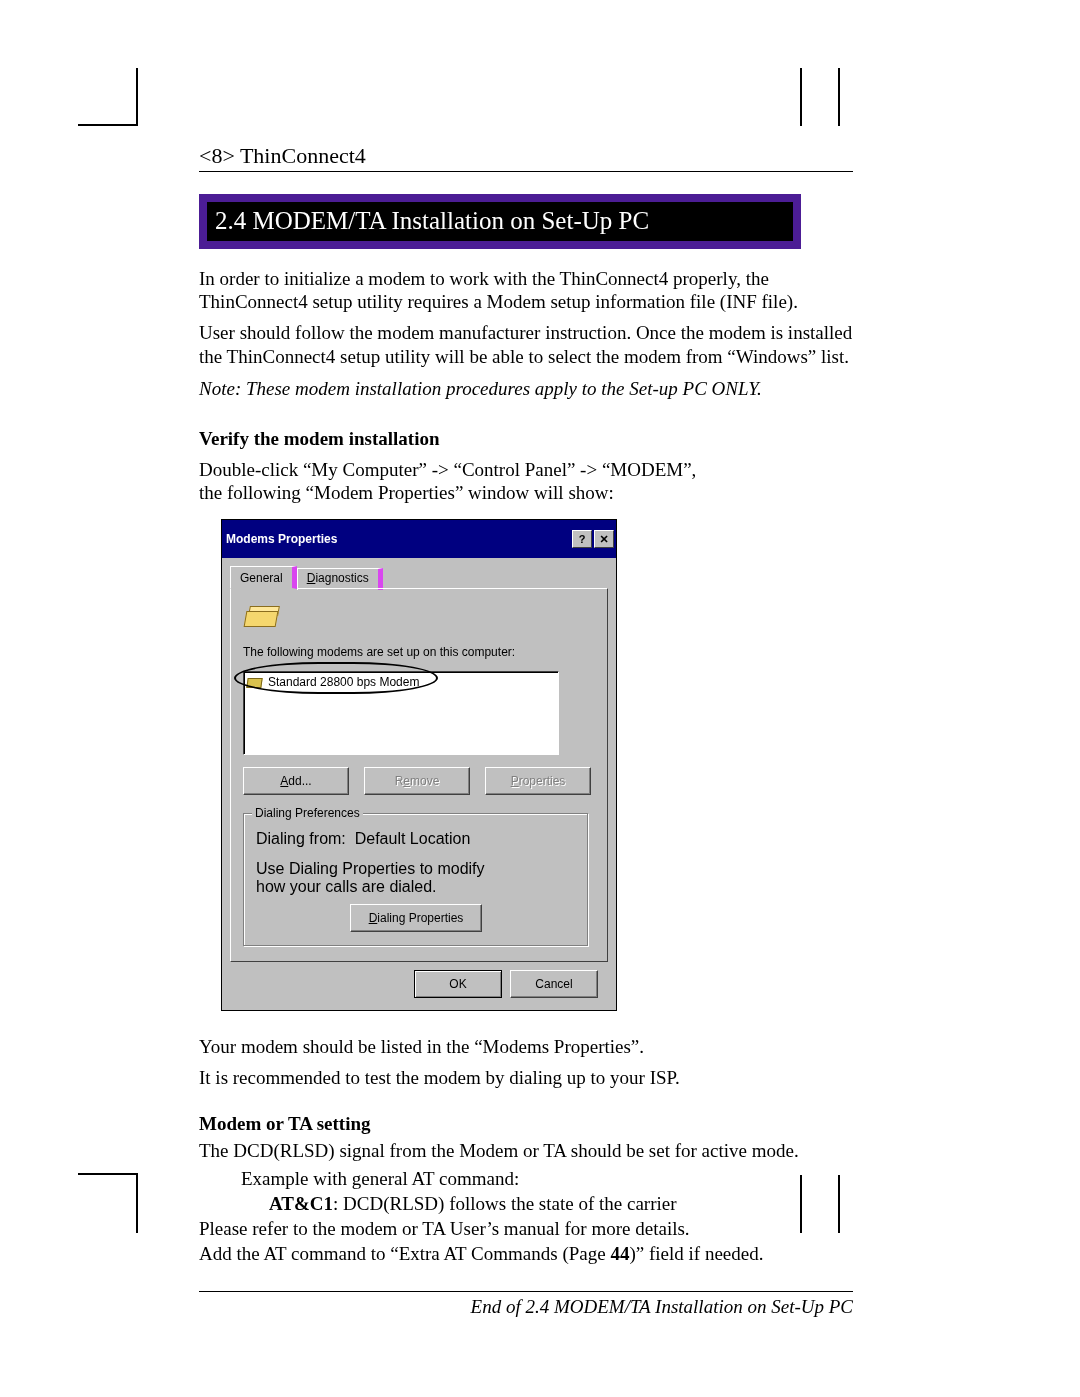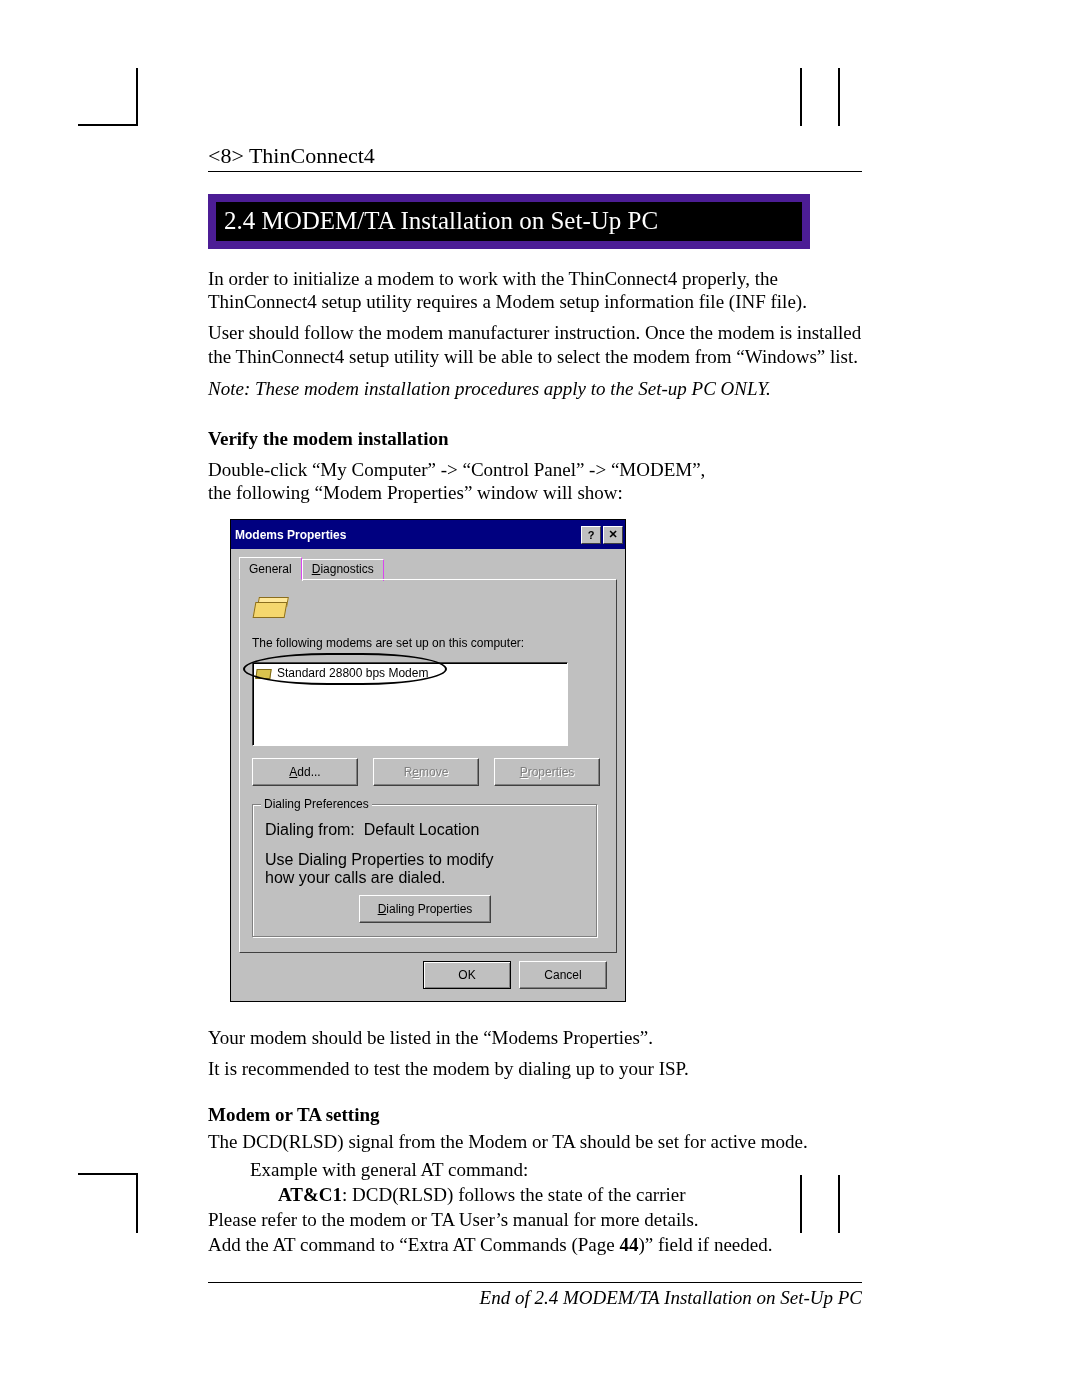--- a/index.html
+++ b/index.html
@@ -16,21 +16,21 @@
     height: 1397px;
     box-sizing: border-box;
   }
   
   .crop { position: absolute; background: #000; }
   .crop-h { height: 2px; }
   .crop-v { width: 2px; }
 
   .content {
     position: absolute;
-    left: 208px;
+    left: 199px;
     top: 143px;
     width: 654px;
   }
   .header-line {
     border-bottom: 1px solid #000;
     padding-bottom: 2px;
     font-size: 22px;
   }
   .section-title {
     margin-top: 22px;
@@ -78,21 +78,21 @@
     font-family: Tahoma, "MS Sans Serif", Arial, sans-serif;
     font-size: 11px;
     color: #000;
     background: #c0c0c0;
     border: 1px solid #000;
     box-sizing: border-box;
   }
   .titlebar {
     background: #000080;
     color: #fff;
-    height: 29px;
+    height: 38px;
     display: flex;
     align-items: center;
     padding: 0 2px 0 4px;
     font-weight: bold;
     font-size: 12px;
   }
   .titlebar .spacer { flex: 1; }
   .title-btn {
     width: 18px; height: 16px;
     background: #c0c0c0;
@@ -111,21 +111,21 @@
     padding: 6px 8px 12px 8px;
   }
   .tabs {
     display: flex;
     align-items: flex-end;
     height: 24px;
   }
   .tab {
     border-top: 1px solid #fff;
     border-left: 1px solid #fff;
-    border-right: 1px solid #d946ef;
+    border-right: 5px solid #d946ef;
     background: #c0c0c0;
     padding: 2px 9px 3px 9px;
     font-size: 12px;
     position: relative;
     top: 1px;
   }
   .tab.active {
     border-bottom: 1px solid #c0c0c0;
     z-index: 2;
     padding-top: 4px;

